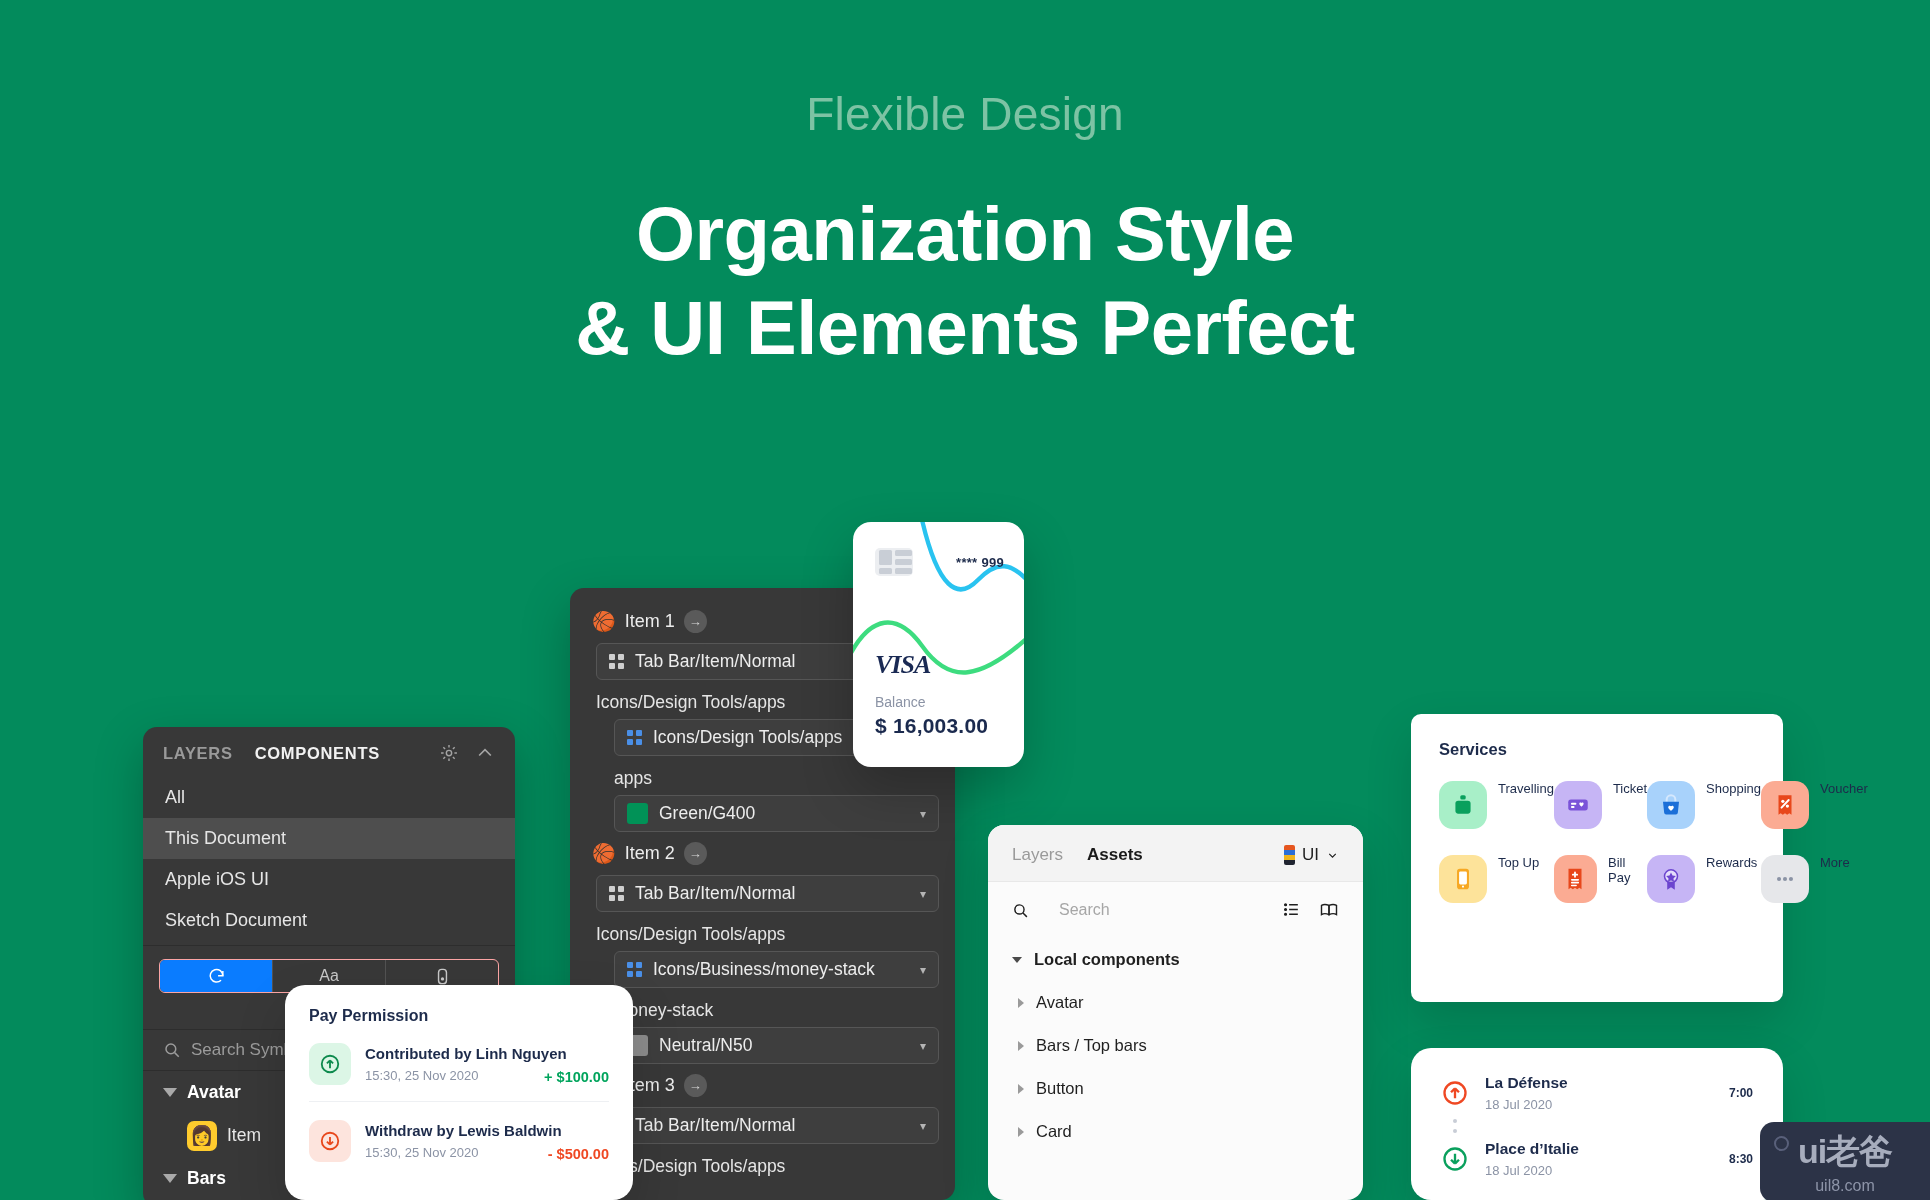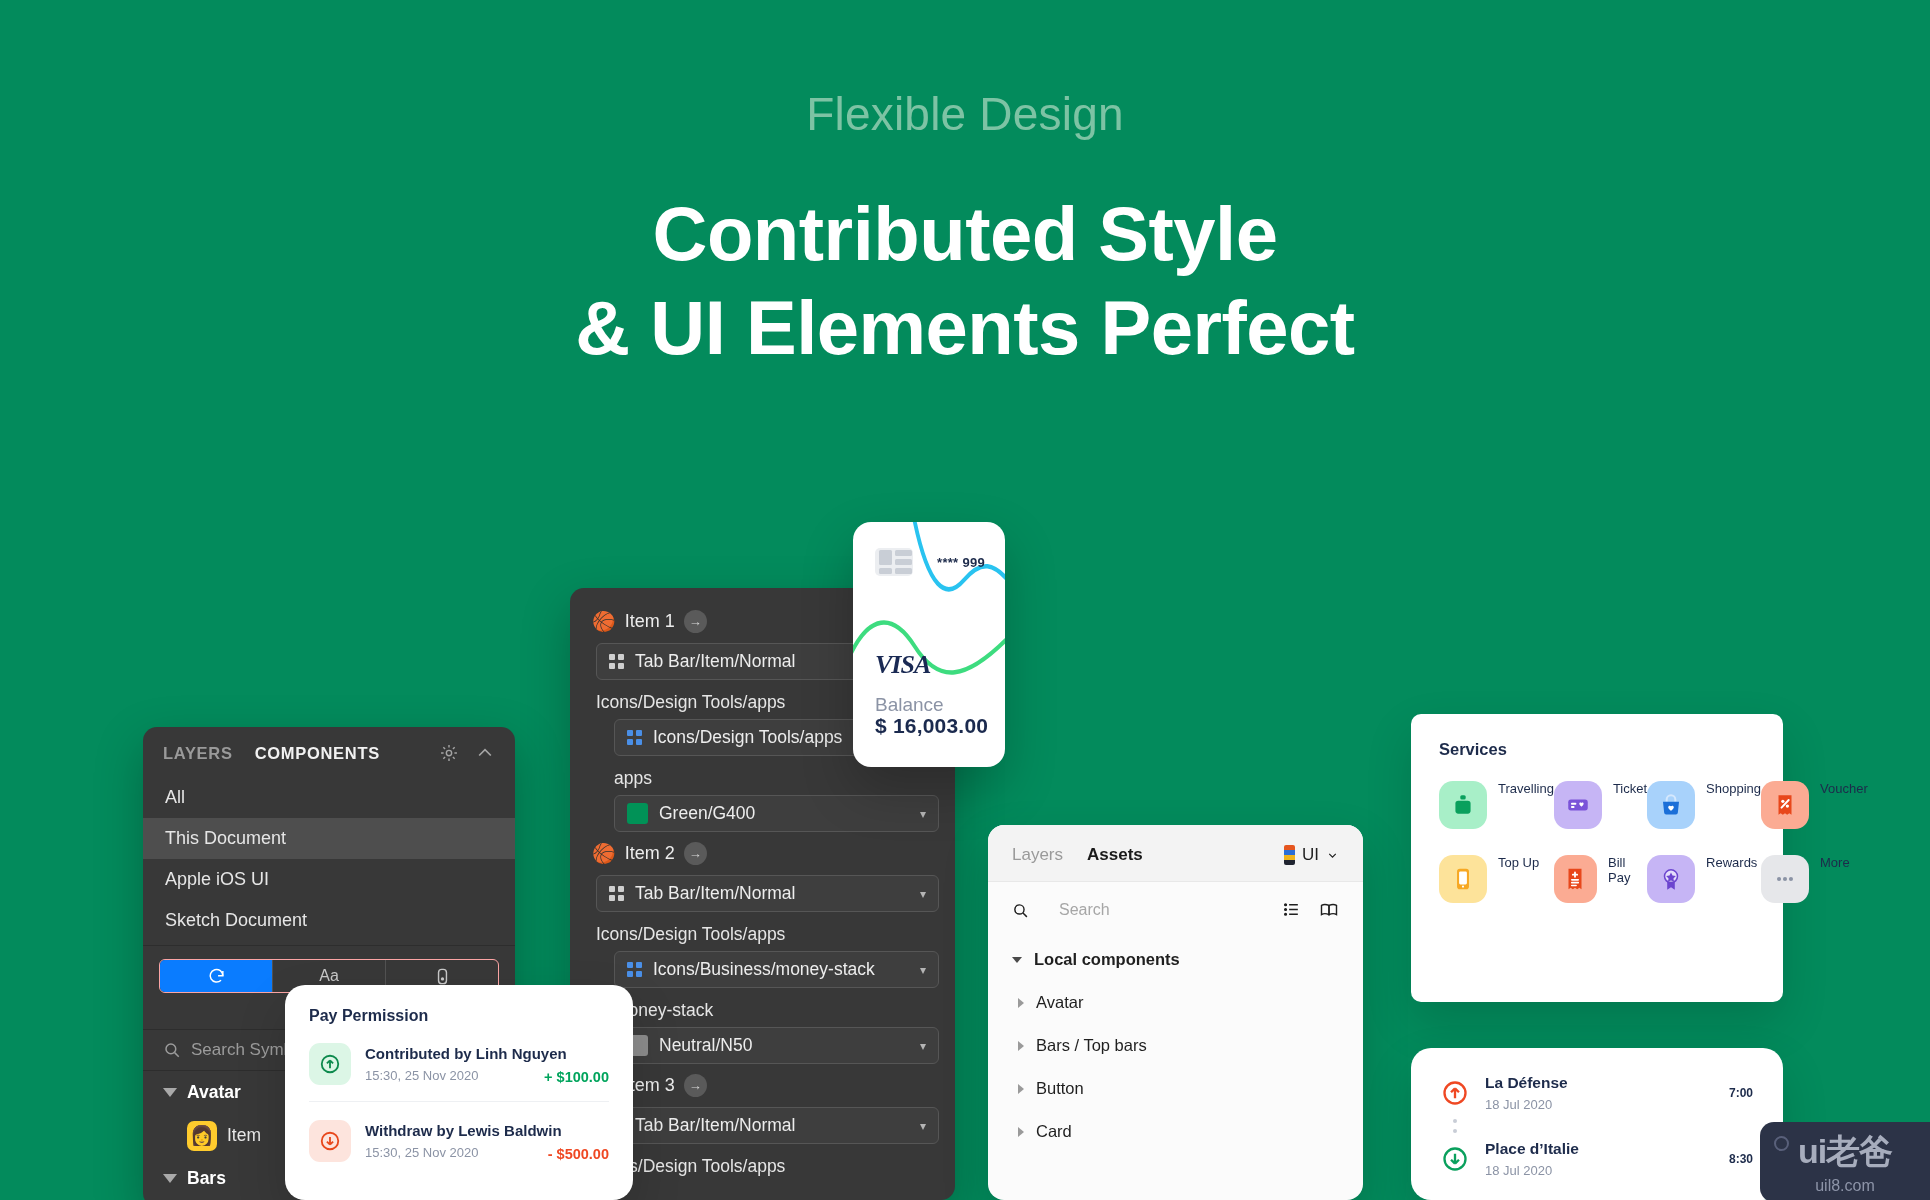--- a/index.html
+++ b/index.html
@@ -101,36 +101,36 @@
   .ov-label { font-size:17.5px; color:#e6e6e6; padding: 8px 22px 2px 26px; }
   .ov-label.indent2 { padding-left: 44px; }
   .sym-icon { display:inline-grid; grid-template-columns:repeat(2,6px); grid-gap:3px; }
   .sym-icon i { width:6px;height:6px;background:#cfcfcf;display:block;border-radius:1px; }
   .sym-icon.blue i { background:#4a8fe7; }
   .swatch { width:21px;height:21px;border-radius:3px;background:#019257; }
   .chev { margin-left:auto; font-size:12px; color:#b5b5b5; }
 
   
   #visa-card {
-    position:absolute; left:853px; top:522px; width:152px; height:245px;
+    position:absolute; left:853px; top:522px; width:171px; height:245px;
     background:#fff; border-radius:18px; box-shadow: 0 22px 52px rgba(0,0,0,.22);
     overflow:hidden;
   }
   #visa-card svg.waves { position:absolute; inset:0; width:100%; height:100%; }
   .vc-chip {
     position:absolute; left:22px; top:26px; width:38px; height:28px;
     border-radius:5px; background:#eceef1;
     display:grid; grid-template-columns: 13px 17px; grid-template-rows: repeat(3,6px);
     gap:3px; padding:3px 4px; align-content:center;
   }
   .vc-chip i { background:#c9ced6; border-radius:1.5px; display:block; }
   .vc-chip i.tall { grid-row: span 2; }
   .vc-mask { position:absolute; right:20px; top:33px; font-size:13px; font-weight:700; color:#1d2b4b; letter-spacing:.3px; }
   .vc-visa { position:absolute; left:22px; top:128px; font-size:26px; font-weight:700; font-style:italic; color:#1a2a54; letter-spacing:-1px; font-family:"Liberation Serif", serif; }
-  .vc-bal-label { position:absolute; left:22px; top:172px; font-size:19px; color:#8b93a5; }
+  .vc-bal-label { position:absolute; left:22px; top:172px; font-size:14px; color:#8b93a5; }
   .vc-bal { position:absolute; left:22px; top:192px; font-size:21px; font-weight:700; color:#1b2a4e; letter-spacing:.2px; }
 
   
   #pay-card {
     position:absolute; left:285px; top:985px; width:348px; height:215px;
     background:#fff; border-radius:20px; box-shadow:0 22px 50px rgba(0,0,0,.16);
     padding: 22px 24px 0 24px;
   }
   .pay-title { font-size:16px; font-weight:700; color:#1d2b4b; }
   .pay-row { display:flex; align-items:center; gap:14px; padding:18px 0 16px 0; }
@@ -202,21 +202,21 @@
   .wm-dot { position:absolute; left:14px; top:14px; width:15px;height:15px;border-radius:50%;border:2.5px solid #59607a; }
   .wm-main { font-size:34px; font-weight:700; color:#a7adbd; letter-spacing:-1px; }
   .wm-sub { font-size:16px; color:#8d94a8; }
 </style>
 </head>
 <body>
 
 <div class="hero">
   <div class="hero-eyebrow">Flexible Design</div>
   <div class="hero-title">
-    <div>Contributed Style</div>
+    <div>Organization Style</div>
     <div>&amp; UI Elements Perfect</div>
   </div>
 </div>
 
 <div class="panel-dark" id="components-panel">
   <div class="cp-tabs">
     <div class="cp-tab">LAYERS</div>
     <div class="cp-tab active">COMPONENTS</div>
     <div class="cp-tools">
       <svg class="cp-icon" viewBox="0 0 24 24" fill="none" stroke="#cfcfcf" stroke-width="1.7">

